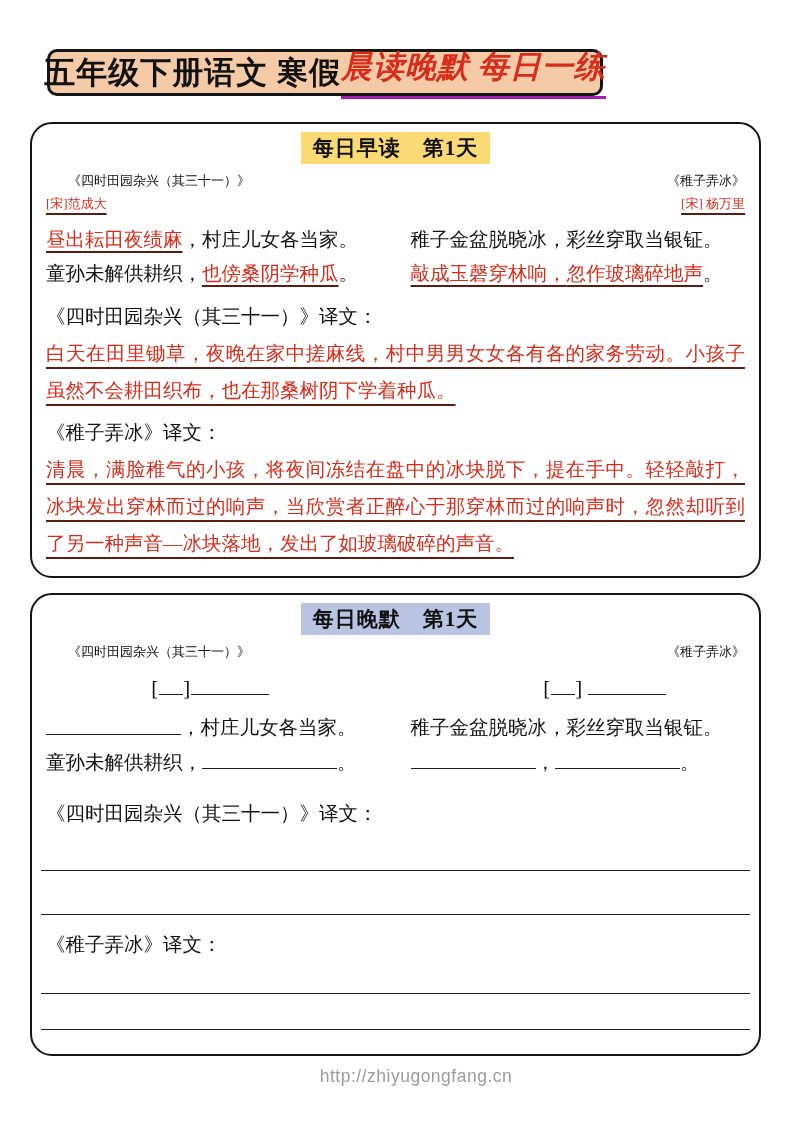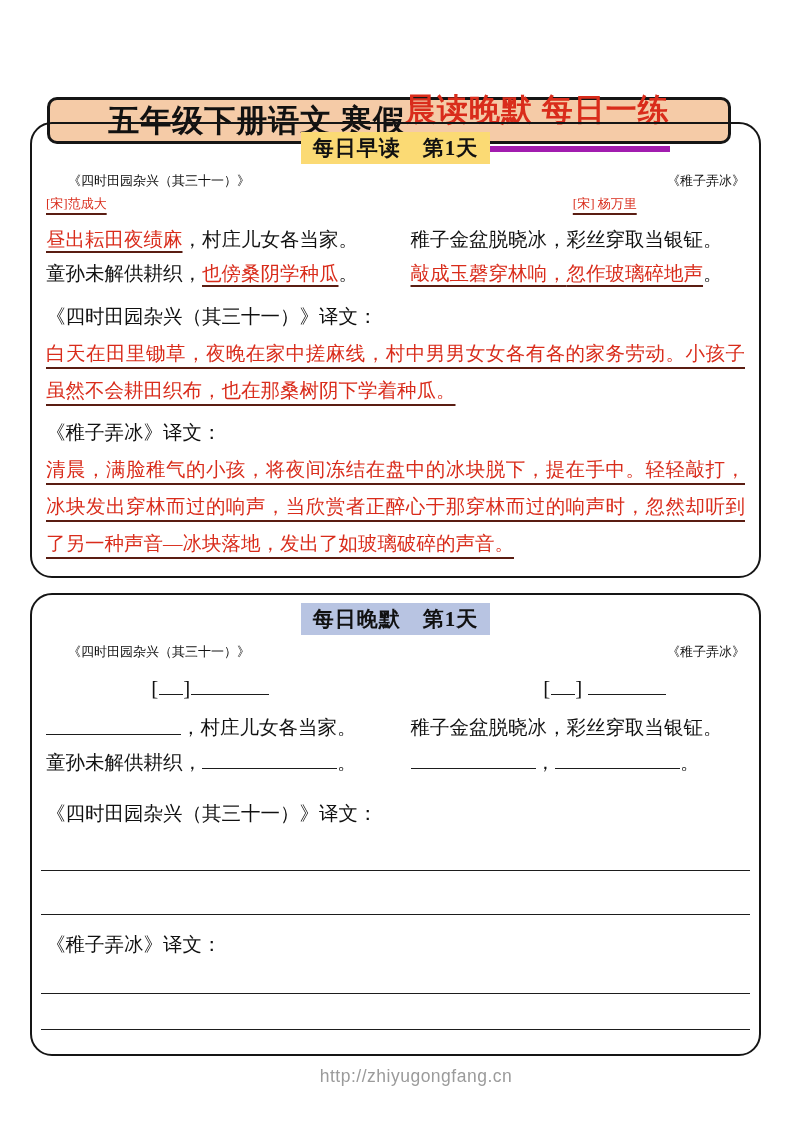--- a/index.html
+++ b/index.html
@@ -5,29 +5,29 @@
   * { margin:0; padding:0; box-sizing:border-box; }
   html,body { background:#ffffff; }
   body {
     width:792px; height:1122px; position:relative;
     font-family:"Liberation Serif","DejaVu Serif",serif;
     color:#111;
   }
 
   
   .banner {
-    position:absolute; left:47px; top:49px; width:684px; height:47px;
+    position:absolute; left:47px; top:49px; width:556px; height:47px;
     background:var(--banner-bg,#f5cba7);
     border:3px solid #151515; border-radius:10px;
     display:flex; align-items:center; justify-content:center;
-    font-size:31px; font-weight:bold; letter-spacing:1px; white-space:nowrap;margin-top:48px;
+    font-size:31px; font-weight:bold; letter-spacing:1px; white-space:nowrap;
   }
   .banner .red {
     color:var(--accent-red,#d92c1b);
-    border-bottom:6px solid #a21caf; padding-bottom:15px;
+    border-bottom:3px solid #a21caf; padding-bottom:8px;font-style:italic;
   }
 
   
   .box {
     position:absolute; left:30px; width:731px;
     border:2.5px solid #151515; border-radius:22px;
     padding:0 14px; overflow:hidden;
   }
   .box-morning { top:122px; height:456px; }
   .box-evening { top:593px; height:463px; }
@@ -43,21 +43,21 @@
   .row { display:flex; font-size:13px; }
   .half-l { flex:0 0 47%; }
   .half-r { flex:1; }
 
   .titles-row { margin-top:8px; }
   .titles-row .half-l { padding-left:22px; }
   .titles-row .half-r { padding-left:150px;text-align:right; }
 
   .authors-row { margin-top:5px; }
   .authors-row .half-l { }
-  .authors-row .half-r { text-align:center; padding-left:90px; }
+  .authors-row .half-r { text-align:right; padding-left:90px; }
 
   .poem-row { font-size:19.5px; line-height:27px; }
   .poem-row.first { margin-top:13px; }
   .poem-row.second { margin-top:7px; }
   .poem-row .half-r { padding-left:36px; }
 
   .red-u {
     color:var(--accent-red,#d92c1b);
     text-decoration:underline;
     text-decoration-color:#5a1d12;

